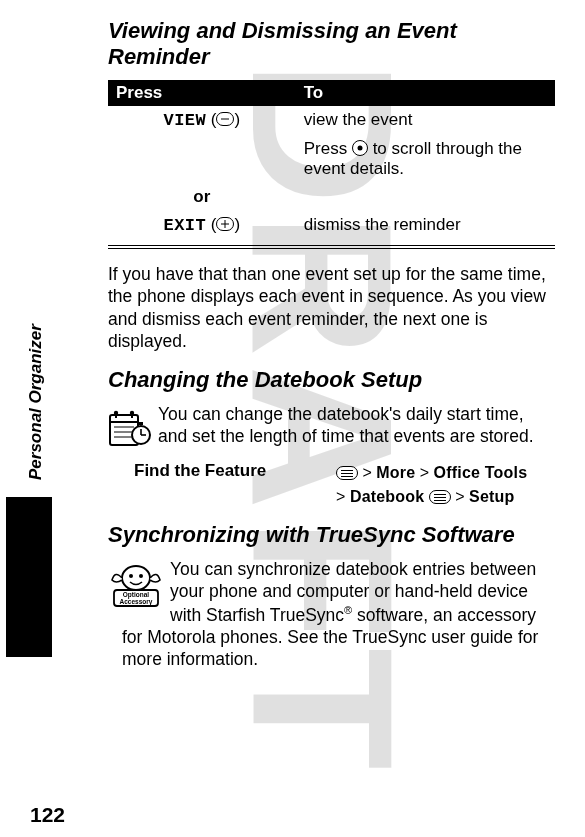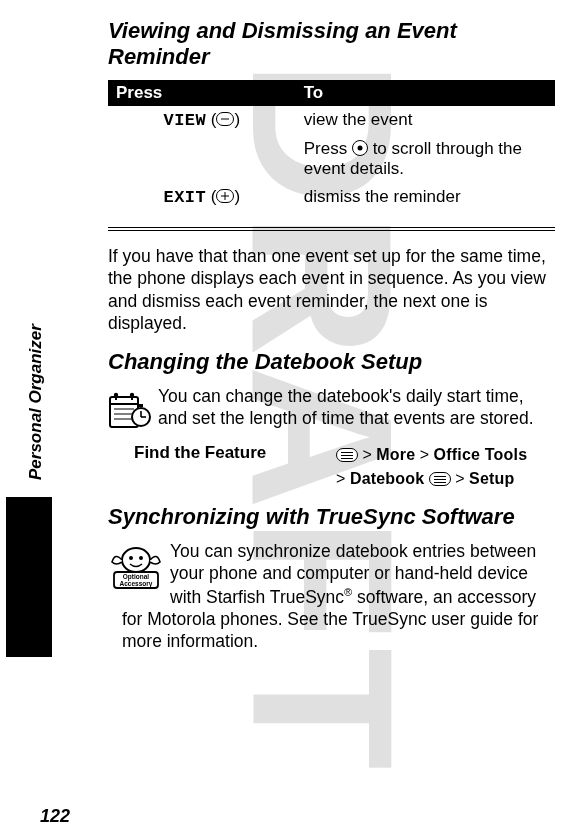--- a/index.html
+++ b/index.html
@@ -72,21 +72,21 @@
     margin: 0 0 10px 0;
   }
   p.body {
     font-size: 17.5px;
     line-height: 1.28;
     margin: 0 0 14px 0;
   }
   table.press-table {
     width: 100%;
     border-collapse: collapse;
-    margin-bottom: 16px;
+    margin-bottom: 6px;
   }
   table.press-table thead th {
     background: #000;
     color: #fff;
     text-align: left;
     font-weight: bold;
     font-size: 17px;
     padding: 3px 8px;
   }
   table.press-table thead th:first-child { width: 42%; }
@@ -203,24 +203,23 @@
     display:inline-block;
     width: 56px; height: 48px;
     margin-right: 6px;
   }
   .with-icon { overflow: hidden; }
   .with-icon .icon-left { float: left; margin-top: 2px; }
   .with-icon p.body { margin-left: 14px; }
   .page-number {
     position: absolute;
     bottom: 10px;
-    left: 40px;
-    font-weight: 900;
-    font-size: 18px;
-    font-style: italic;
+    left: 30px;
+    font-weight: 900;
+    font-size: 21px;
   }
   sup { font-size: 11px; }
 </style>
 </head>
 <body>
 
 <div class="watermark">DRAFT</div>
 
 <div class="side-rail">
   <div class="label-vert">Personal Organizer</div>
@@ -246,20 +245,24 @@
             <span class="softkey-label">VIEW</span>
             <span>(</span><span class="key-glyph minus"></span><span>)</span>
           </td>
           <td>view the event</td>
         </tr>
         <tr>
           <td></td>
           <td>
             <span>Press </span><span class="nav-glyph"></span><span> to scroll through the event details.</span>
           </td>
+        </tr>
+        <tr>
+          <td class="or-cell">or</td>
+          <td></td>
         </tr>
         <tr>
           <td class="press-center">
             <span class="softkey-label">EXIT</span>
             <span>(</span><span class="key-glyph plus"></span><span>)</span>
           </td>
           <td>dismiss the reminder</td>
         </tr>
       </tbody>
     </table>

